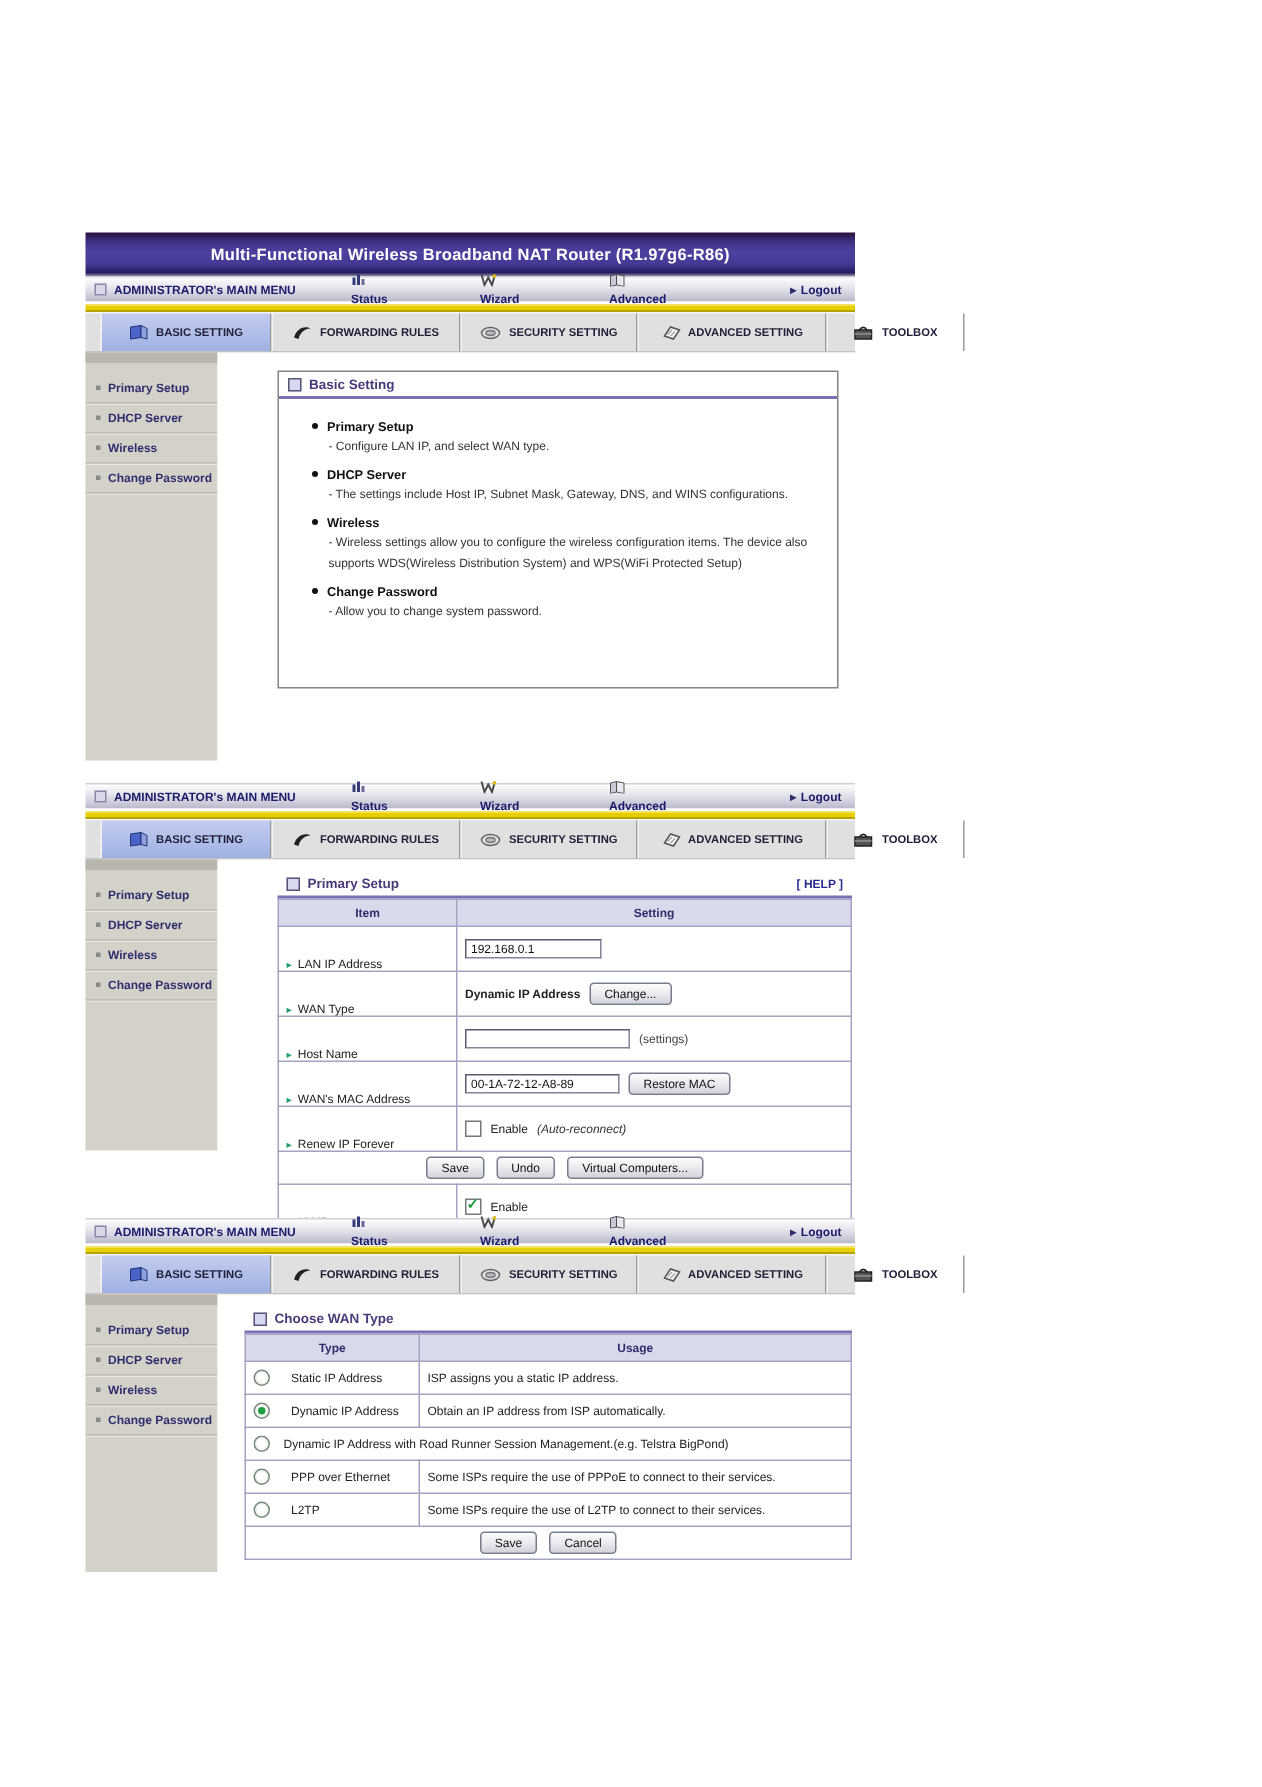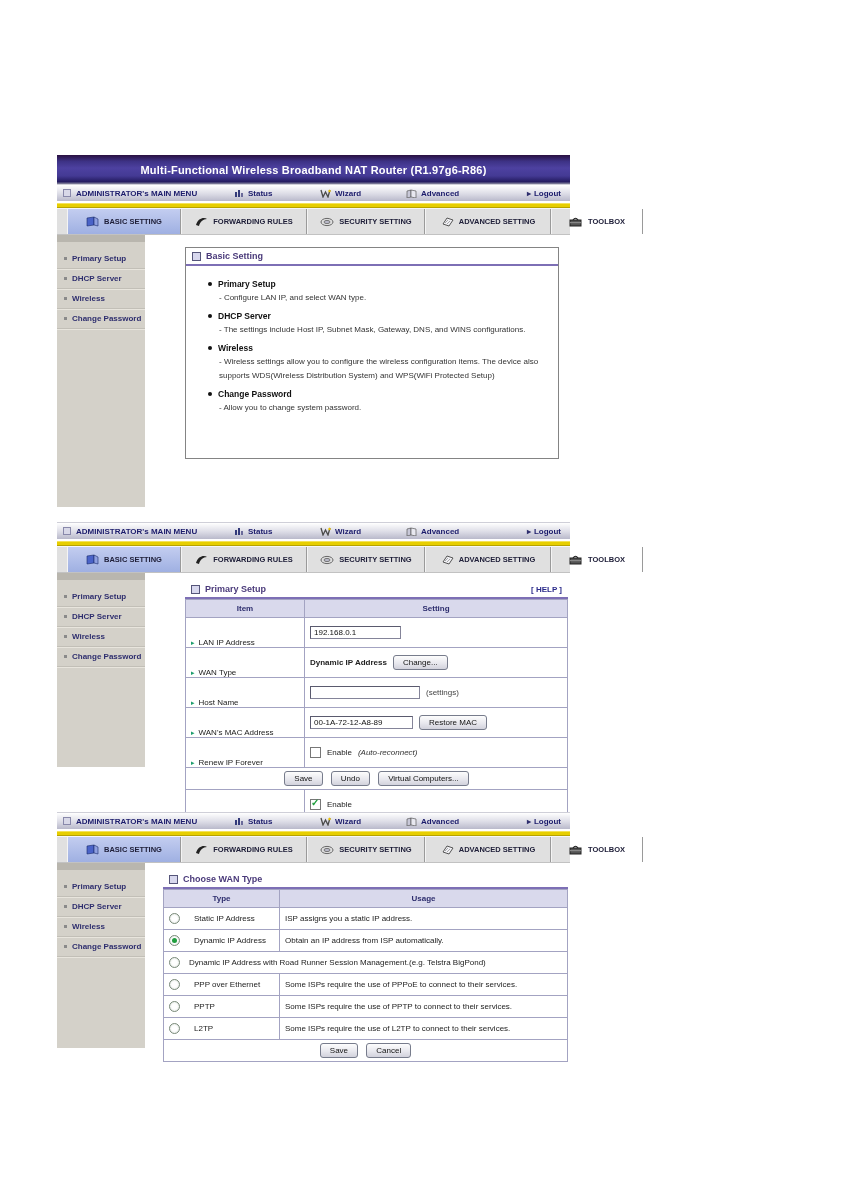--- a/index.html
+++ b/index.html
@@ -13,21 +13,21 @@
   
   .tb{height:29px;background:linear-gradient(180deg,#2a1040 0%,#3d3285 22%,#4d41a0 45%,#443a94 72%,#241b60 92%,#8a8aa0 100%);
       display:flex;align-items:center;justify-content:center;}
   .tb span{color:#fff;font-size:11px;font-weight:bold;letter-spacing:.2px;text-align:right;}
 
   
   .mb{height:17px;background:linear-gradient(180deg,#ffffff,#dcdce6 55%,#b9b9cb);
       display:flex;align-items:center;border-top:1px solid #cfcfd8;box-sizing:border-box;}
   .mb .sq{width:6px;height:6px;border:1px solid #8888aa;background:#d8d8e8;margin:0 5px 0 6px;flex:none;}
   .m-main{width:158px;color:#1b1b6b;font-size:8px;font-weight:bold;}
-  .m-item{width:86px;display:flex;gap:4px;color:#1b1b6b;font-size:8px;font-weight:bold;cursor:pointer;}
+  .m-item{width:86px;display:flex;gap:4px;color:#1b1b6b;font-size:8px;font-weight:bold;cursor:pointer;flex-direction:column;}
   .m-logout{margin-left:auto;margin-right:9px;display:flex;align-items:center;gap:3px;color:#1b1b6b;font-size:8px;font-weight:bold;cursor:pointer;}
   .larr::before{content:"\25B8";color:#2e2e6e;font-size:8px;}
 
   
   .yb{height:7px;background:linear-gradient(180deg,#ffffff 0 2px,#f4e35a 2px 3px,#e7ce00 3px 6px,#b7a300 6px 7px);}
 
   
   .tabs{height:27px;background:#e0e0e0;display:flex;align-items:stretch;
         border-top:1px solid #f6f6f6;border-bottom:1px solid #c2c2c2;box-sizing:border-box;}
   .tabsp{width:10px;flex:none;}
@@ -618,29 +618,20 @@
                     <span class="rd"></span>
                     <span>PPP over Ethernet</span>
                   </span>
                 </td>
             <td>Some ISPs require the use of PPPoE to connect to their services.</td>
           </tr>
           <tr>
             <td>
                   <span class="radcell">
                     <span class="rd"></span>
-                    <span>PPTP</span>
-                  </span>
-                </td>
-            <td>Some ISPs require the use of PPTP to connect to their services.</td>
-          </tr>
-          <tr>
-            <td>
-                  <span class="radcell">
-                    <span class="rd"></span>
                     <span>L2TP</span>
                   </span>
                 </td>
             <td>Some ISPs require the use of L2TP to connect to their services.</td>
           </tr>
           <tr>
             <td colspan="2" class="tfootc">
               <span class="btn">Save</span>
               <span class="btn">Cancel</span>
             </td>

